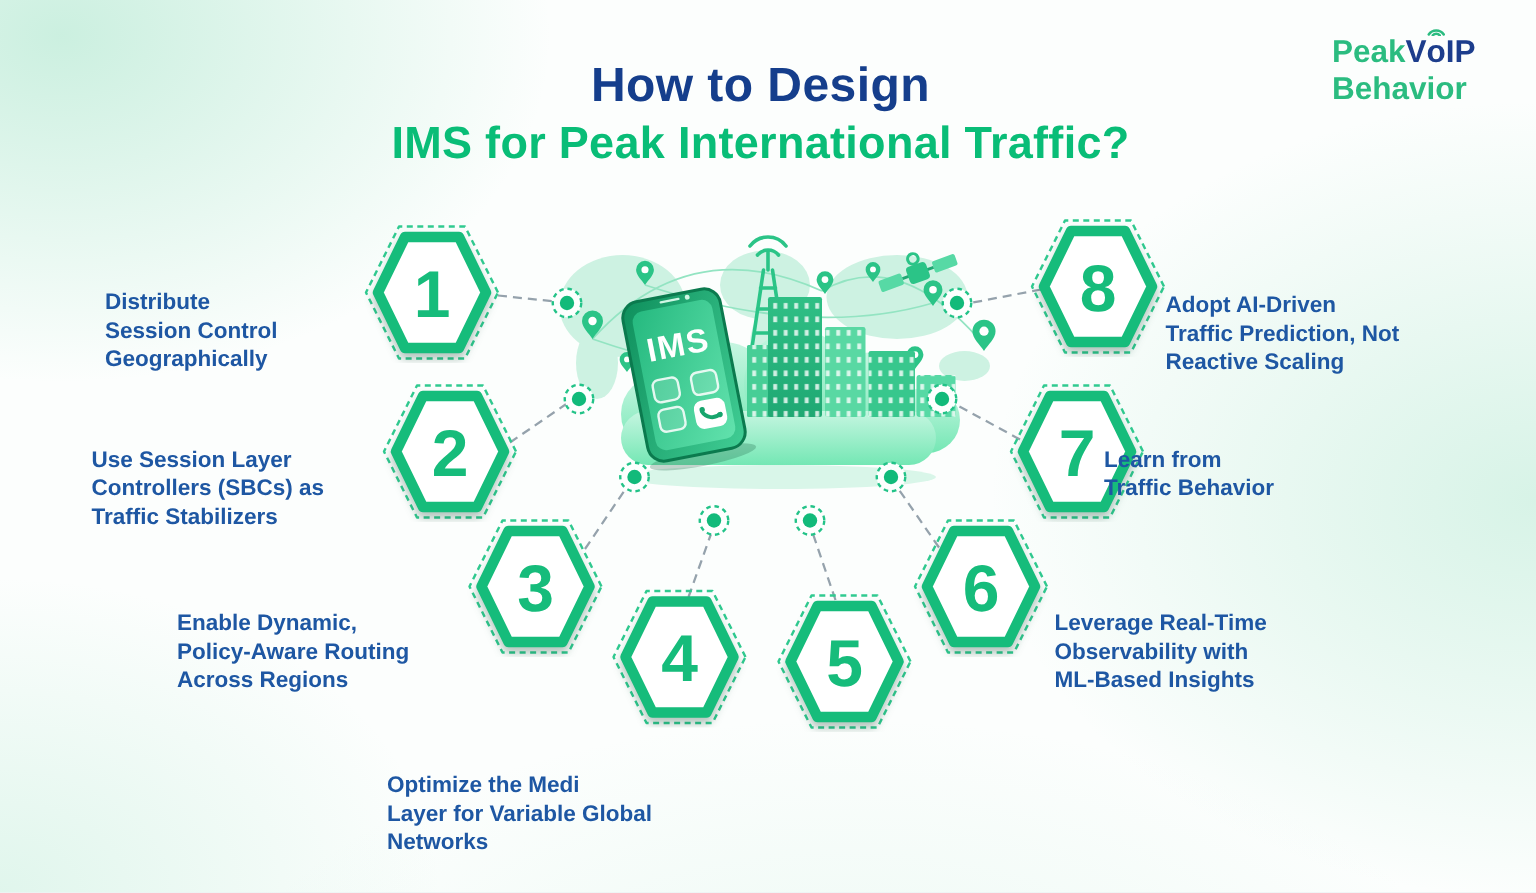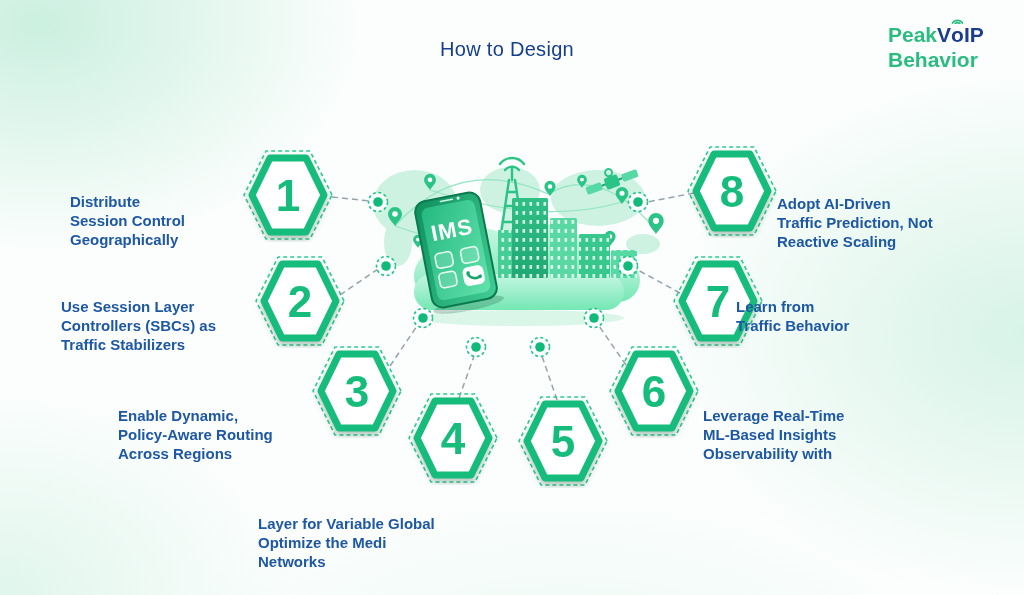--- a/index.html
+++ b/index.html
@@ -8,21 +8,21 @@
     font-family:"Liberation Sans",sans-serif;
     background:
       radial-gradient(480px 340px at 4% 4%, rgba(144,222,188,.45), rgba(144,222,188,0) 68%),
       radial-gradient(520px 380px at 100% 56%, rgba(144,222,188,.34), rgba(144,222,188,0) 70%),
       radial-gradient(420px 300px at 0% 100%, rgba(144,222,188,.26), rgba(144,222,188,0) 70%),
       radial-gradient(620px 320px at 55% 118%, rgba(144,222,188,.16), rgba(144,222,188,0) 70%),
       #FCFEFD;
   }
   
   .title{position:absolute;left:252px;top:38px;width:510px;text-align:center;}
-  .title-l1{font-size:20px;font-weight:normal;color:#153E8C;letter-spacing:.3px;}
+  .title-l1{font-size:32px;font-weight:bold;color:#153E8C;letter-spacing:.3px;}
   .title-l2{font-size:30px;font-weight:bold;color:#09BD77;margin-top:4px;letter-spacing:.2px;}
   .logo{position:absolute;left:888px;top:22px;font-weight:bold;font-size:21px;line-height:25px;white-space:nowrap;}
   .logo .g{color:#2BBC80;}
   .logo .n{color:#1C3D8C;}
   .logo-o{position:relative;display:inline-block;}
   .logo-wifi{position:absolute;left:-1px;top:-7px;}
   
   .hex{position:absolute;width:92px;height:96px;}
   .hex svg{display:block;}
   .hex-dash{fill:none;stroke:#30CA90;stroke-width:1.6;stroke-dasharray:4 3;stroke-linejoin:round;}
@@ -228,20 +228,21 @@
         </g>
       <g transform="translate(638,202)">
           <circle class="dot-ring" r="9.5"></circle>
           <circle class="dot-core" r="4.8"></circle>
         </g>
     </g>
   </svg>
 
   <div class="title">
     <div class="title-l1">How to Design</div>
+    <div class="title-l2">IMS for Peak International Traffic?</div>
   </div>
 
   <div class="logo">
     <div><span class="g">Peak</span><span class="n">V</span><span class="logo-o"><span class="n">o</span><svg class="logo-wifi" width="15" height="9" viewBox="0 0 15 9">
             <path d="M2.5,8 A6,6 0 0 1 12.5,8" stroke="#2BBC80" stroke-width="1.7" fill="none" stroke-linecap="round"></path>
             <path d="M5.2,8.6 A3,3 0 0 1 9.8,8.6" stroke="#2BBC80" stroke-width="1.7" fill="none" stroke-linecap="round"></path>
           </svg></span><span class="n">IP</span></div>
     <div class="g">Behavior</div>
   </div>
 
@@ -327,28 +328,28 @@
     <div>Use Session Layer</div>
       <div>Controllers (SBCs) as</div>
       <div>Traffic Stabilizers</div>
   </div>
   <div class="label" style="left:118px;top:378px">
     <div>Enable Dynamic,</div>
       <div>Policy-Aware Routing</div>
       <div>Across Regions</div>
   </div>
   <div class="label" style="left:258px;top:486px">
-    <div>Layer for Variable Global</div>
-      <div>Optimize the Medi</div>
+    <div>Optimize the Medi</div>
+      <div>Layer for Variable Global</div>
       <div>Networks</div>
   </div>
   <div class="label" style="left:703px;top:378px">
     <div>Leverage Real-Time</div>
+      <div>Observability with</div>
       <div>ML-Based Insights</div>
-      <div>Observability with</div>
   </div>
   <div class="label" style="left:736px;top:269px">
       <div>Learn from</div>
       <div>Traffic Behavior</div>
   </div>
   <div class="label" style="left:777px;top:166px">
     <div>Adopt AI-Driven</div>
       <div>Traffic Prediction, Not</div>
       <div>Reactive Scaling</div>
   </div>

